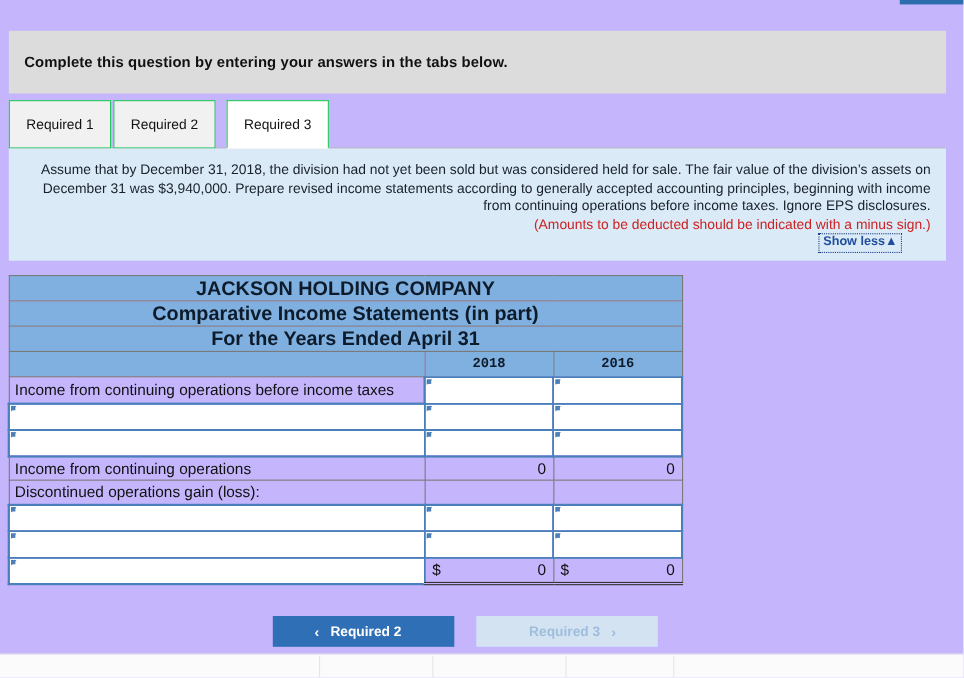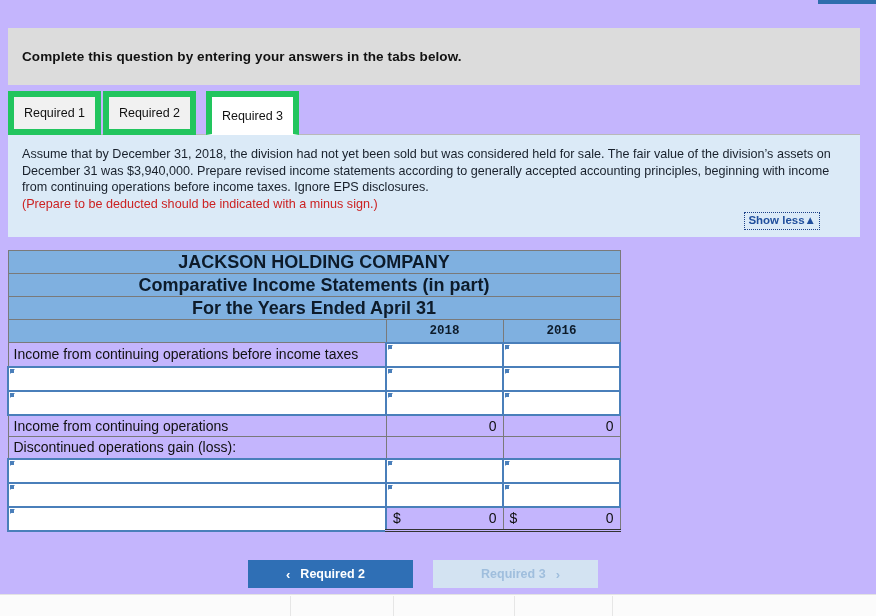--- a/index.html
+++ b/index.html
@@ -50,21 +50,21 @@
   .tabstrip-underline {
     position: absolute;
     left: 0; bottom: 0;
     width: 852px; height: 1px;
     background: #b9b9b9;
   }
   .tab {
     position: absolute;
     top: 0;
     height: 44px;
-    border: 6px solid #22c55e;
+    border: 1px solid #22c55e;
     background: #f1f1f1;
     color: #111111;
     font-size: 12.5px;
     display: flex;
     align-items: center;
     justify-content: center;
     cursor: pointer;
   }
   .tab.active {
     background: #ffffff;
@@ -75,20 +75,21 @@
   .tab-1 { left: 95px;  width: 93px; }
   .tab-2 { left: 198px; width: 93px; }
 
   
   .instr {
     position: absolute;
     left: 8px; top: 135px;
     width: 852px; height: 102px;
     background: #dbeaf7;
     padding: 11px 14px 0 14px;
+    text-align: right;
   }
   .instr p {
     margin: 0;
     font-size: 12.6px;
     line-height: 16.5px;
     color: #18202b;
   }
   .instr .warn {
     color: #cc2222;
   }
@@ -256,21 +257,21 @@
 
   <div class="tabstrip">
     <div class="tabstrip-underline"></div>
     <div class="tab tab-0">Required 1</div>
     <div class="tab tab-1">Required 2</div>
     <div class="tab tab-2 active">Required 3</div>
   </div>
 
   <div class="instr">
     <p>Assume that by December 31, 2018, the division had not yet been sold but was considered held for sale. The fair value of the division’s assets on December 31 was $3,940,000. Prepare revised income statements according to generally accepted accounting principles, beginning with income from continuing operations before income taxes. Ignore EPS disclosures.</p>
-    <p class="warn">(Prepare to be deducted should be indicated with a minus sign.)</p>
+    <p class="warn">(Amounts to be deducted should be indicated with a minus sign.)</p>
     <div class="showless-wrap">
       <span class="showless">Show less▲</span>
     </div>
   </div>
 
   <table class="stmt">
     <colgroup>
       <col class="col-label">
         <col class="col-yr">
         <col class="col-yr">

